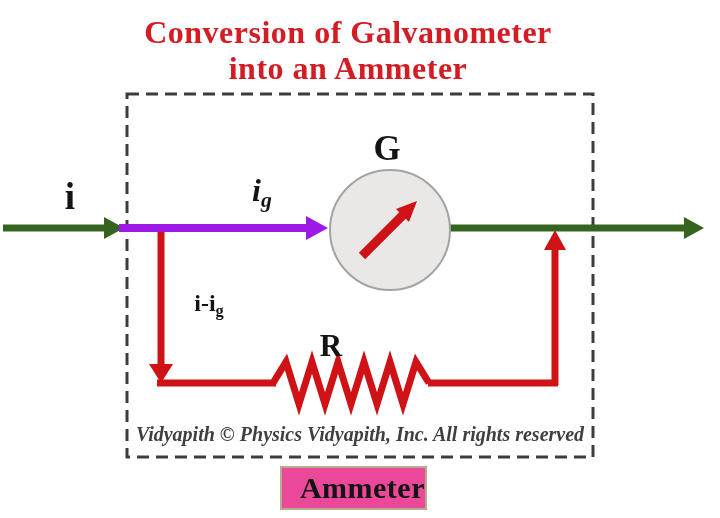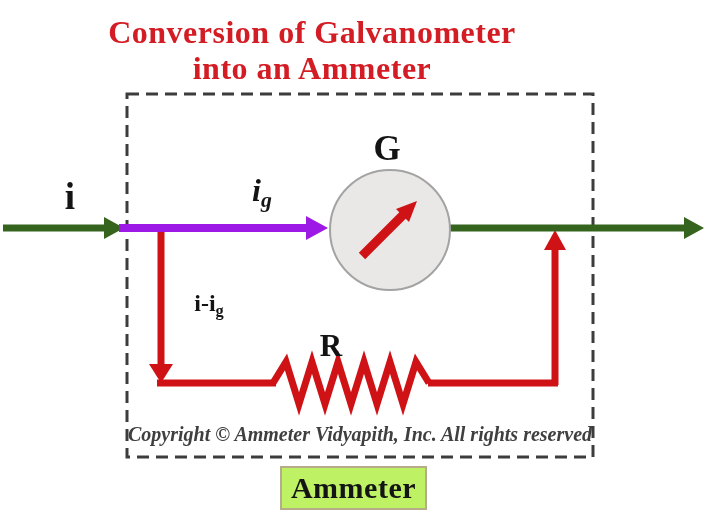--- a/index.html
+++ b/index.html
@@ -4,40 +4,41 @@
 <style>
   html,body{margin:0;padding:0;background:#fff;}
   .stage{
     position:relative;width:720px;height:518px;background:#ffffff;
     overflow:hidden;font-family:"Liberation Serif",serif;
   }
   .title{
     position:absolute;top:14px;left:0;width:624px;text-align:center;
     color:var(--title-red);font-weight:bold;font-size:32px;line-height:36px;
     letter-spacing:0.5px;
+    padding-left:36px;
   }
   .lbl{
     position:absolute;color:var(--label-black);font-weight:bold;
     text-align:center;
   }
   .lbl sub{font-size:0.68em;line-height:0;vertical-align:-0.28em;}
   .lbl-i{left:50px;top:178px;width:40px;font-size:37px;line-height:37px;}
   .lbl-ig{left:232px;top:172px;width:60px;font-size:32px;line-height:36px;font-style:italic;}
   .lbl-G{left:364px;top:131px;width:46px;font-size:35px;line-height:35px;}
   .lbl-iig{left:170px;top:288px;width:78px;font-size:24px;line-height:31px;}
   .lbl-R{left:311px;top:330px;width:40px;font-size:31px;line-height:31px;}
   .copyright{
     position:absolute;left:127px;top:421px;width:466px;text-align:center;
     font-style:italic;font-weight:600;font-size:20px;line-height:26px;
     color:var(--copyright-gray);
   }
   .ammeter-box{
     position:absolute;left:280px;top:466px;width:147px;height:44px;
-    border:2px solid var(--ammeter-box-border);background:#bef264;
-    display:flex;align-items:center;justify-content:center;
+    border:2px solid var(--ammeter-box-border);background:#ec4899;
+    display:flex;align-items:center;justify-content:flex-end;
     font-weight:bold;font-size:30px;color:var(--label-black);
     letter-spacing:0.5px;box-sizing:border-box;
   }
   svg.circuit{position:absolute;left:0;top:0;}
   .stroke-green{stroke:var(--wire-green);}
   .fill-green{fill:var(--wire-green);}
   .stroke-purple{stroke:var(--wire-purple);}
   .fill-purple{fill:var(--wire-purple);}
   .stroke-red{stroke:var(--circuit-red);}
   .fill-red{fill:var(--circuit-red);}
@@ -93,19 +94,19 @@
   <div class="lbl lbl-i">i</div>
 
   <div class="lbl lbl-ig"><span>i</span><sub>g</sub></div>
 
   <div class="lbl lbl-G">G</div>
 
   <div class="lbl lbl-iig"><span>i-i</span><sub>g</sub></div>
 
   <div class="lbl lbl-R">R</div>
 
-  <div class="copyright">Copyright © Ammeter Vidyapith, Inc. All rights reserved</div>
+  <div class="copyright">Vidyapith © Physics Vidyapith, Inc. All rights reserved</div>
 
   <div class="ammeter-box">
     <span>Ammeter</span>
   </div>
 
 </div>
 
 </body></html>

